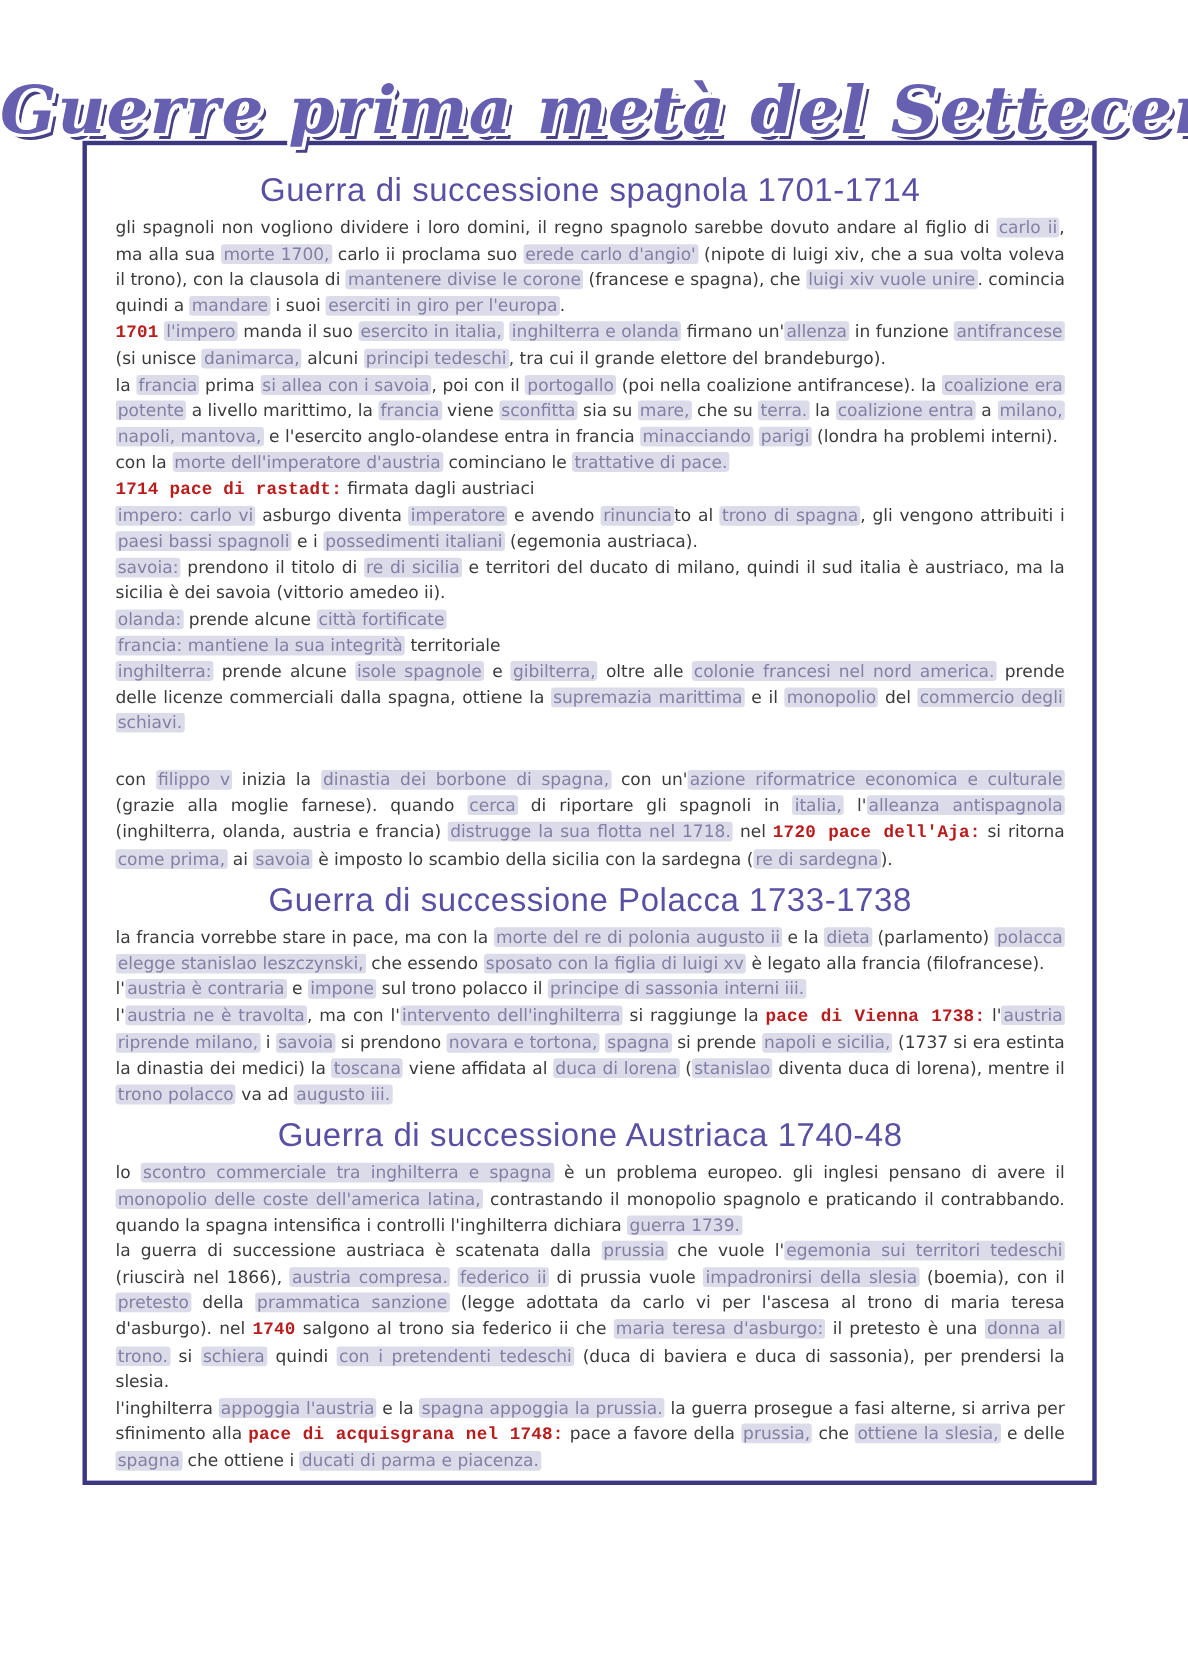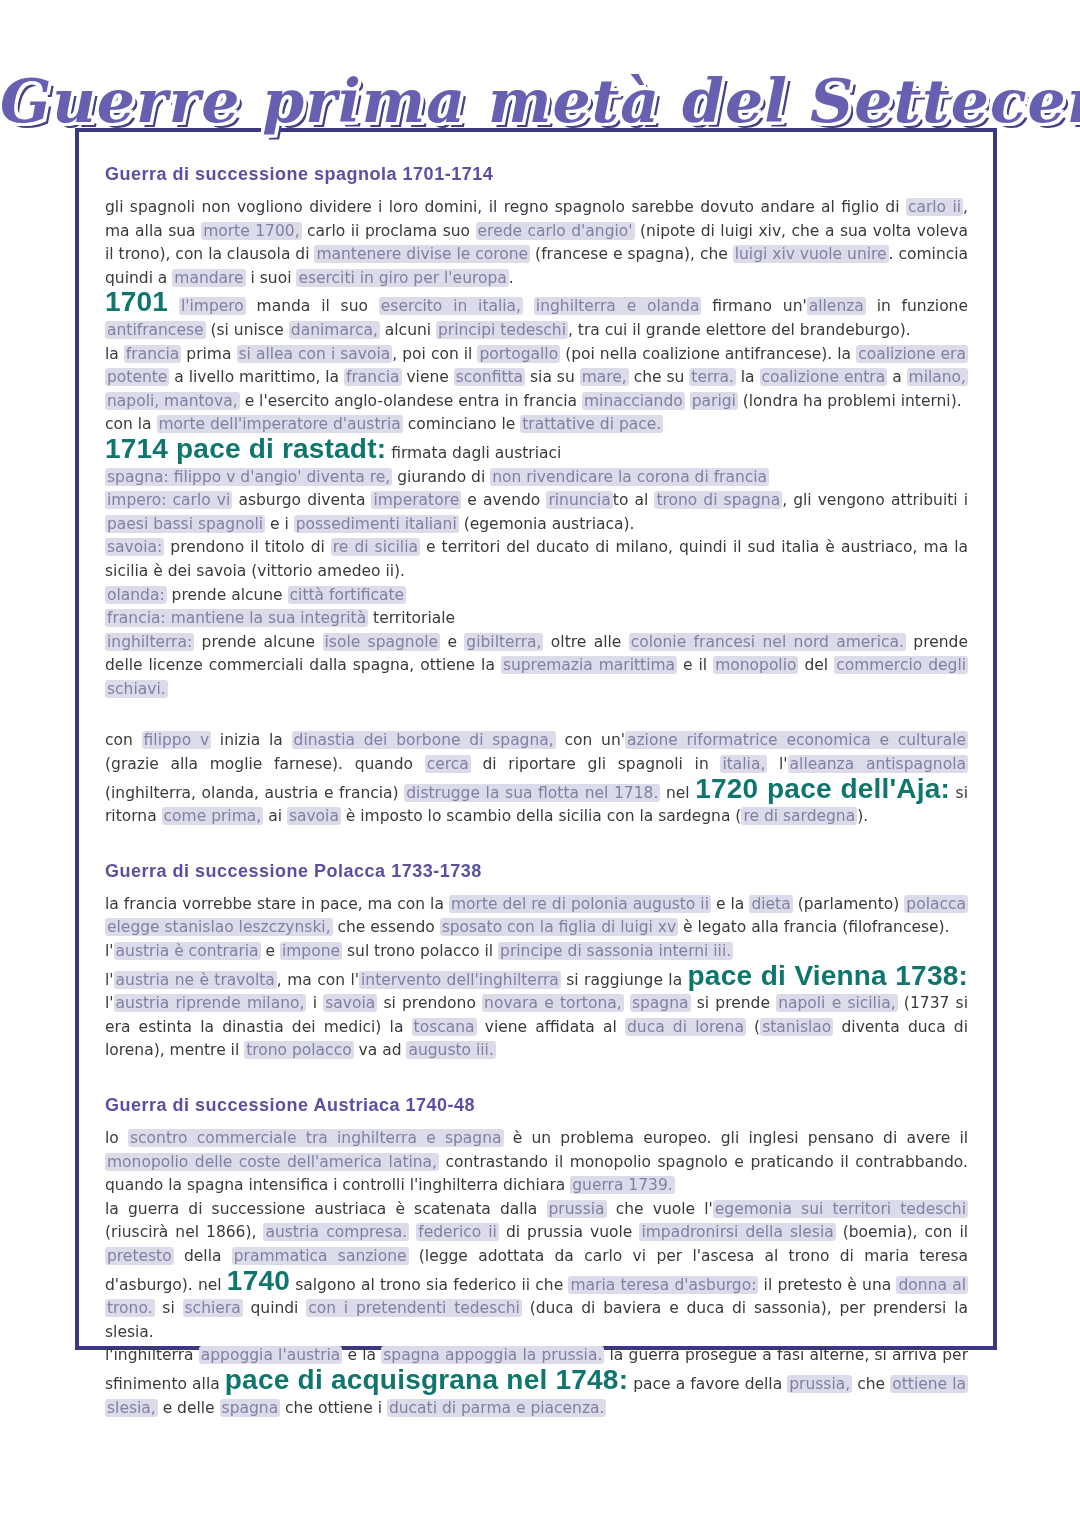--- a/index.html
+++ b/index.html
@@ -26,27 +26,27 @@
     color:#675fb0;
     text-shadow:
       -3px -3px 0 #ffffff, 3px -3px 0 #ffffff,
       -3px 3px 0 #ffffff, 3px 3px 0 #ffffff,
       -3px 0 0 #ffffff, 3px 0 0 #ffffff,
       0 -3px 0 #ffffff, 0 3px 0 #ffffff,
       5px 5px 0 #474085;
     white-space:nowrap;
   }
   .sec{margin:0;}
-  .sec + .sec{margin-top:26px;}
+  .sec + .sec{margin-top:10px;}
   .sec-heading{
     margin:0 0 6px 0;
-    text-align:left;
+    text-align:center;
     font-family:"Liberation Sans", sans-serif;
-    font-weight:bold;
-    font-size:18px;line-height:32px;
+    font-weight:normal;
+    font-size:30px;line-height:32px;
     color:#5950a4;
     letter-spacing:0.5px;
   }
   .para{
     margin:0;
     font-size:15.5px;
     line-height:23.6px;
     color:#3a3a3a;
     text-align:justify;
   }
@@ -54,42 +54,41 @@
   .run-n{color:#3a3a3a;}
   .run-h{
     background:#dcdbe9;
     color:#8280a2;
     border-radius:3px;
     padding:0 2px;
     box-decoration-break:clone;
     -webkit-box-decoration-break:clone;
   }
   .run-p{
-    color:#0f766e;
+    color:#b91c1c;
     font-weight:bold;
-    font-size:28px;
-    font-family:Liberation Sans, sans-serif;
+    font-size:16px;
+    font-family:Liberation Mono, monospace;
     letter-spacing:0.2px;
   }
 </style>
 </head>
 <body>
 
 <div class="sheet">
   <h1 class="page-title">Guerre prima metà del Settecento</h1>
   <div class="border-box">
     <div id="sections">
         <section class="sec">
           <h2 class="sec-heading">Guerra di successione spagnola 1701-1714</h2>
           <p class="para"><span class="run-n">gli spagnoli non vogliono dividere i loro domini, il regno spagnolo sarebbe dovuto andare al figlio di </span><span class="run-h">carlo ii</span><span class="run-n">, ma alla sua </span><span class="run-h">morte 1700,</span><span class="run-n"> carlo ii proclama suo </span><span class="run-h">erede carlo d'angio'</span><span class="run-n"> (nipote di luigi xiv, che a sua volta voleva il trono), con la clausola di </span><span class="run-h">mantenere divise le corone</span><span class="run-n"> (francese e spagna), che </span><span class="run-h">luigi xiv vuole unire</span><span class="run-n">. comincia quindi a </span><span class="run-h">mandare</span><span class="run-n"> i suoi </span><span class="run-h">eserciti in giro per l'europa</span><span class="run-n">.</span></p>
           <p class="para"><span class="run-p">1701</span><span class="run-n"> </span><span class="run-h">l'impero</span><span class="run-n"> manda il suo </span><span class="run-h">esercito in italia,</span><span class="run-n"> </span><span class="run-h">inghilterra e olanda</span><span class="run-n"> firmano un'</span><span class="run-h">allenza</span><span class="run-n"> in funzione </span><span class="run-h">antifrancese</span><span class="run-n"> (si unisce </span><span class="run-h">danimarca,</span><span class="run-n"> alcuni </span><span class="run-h">principi tedeschi</span><span class="run-n">, tra cui il grande elettore del brandeburgo).</span></p>
           <p class="para"><span class="run-n">la </span><span class="run-h">francia</span><span class="run-n"> prima </span><span class="run-h">si allea con i savoia</span><span class="run-n">, poi con il </span><span class="run-h">portogallo</span><span class="run-n"> (poi nella coalizione antifrancese). la </span><span class="run-h">coalizione era potente</span><span class="run-n"> a livello marittimo, la </span><span class="run-h">francia</span><span class="run-n"> viene </span><span class="run-h">sconfitta</span><span class="run-n"> sia su </span><span class="run-h">mare,</span><span class="run-n"> che su </span><span class="run-h">terra.</span><span class="run-n"> la </span><span class="run-h">coalizione entra</span><span class="run-n"> a </span><span class="run-h">milano, napoli, mantova,</span><span class="run-n"> e l'esercito anglo-olandese entra in francia </span><span class="run-h">minacciando</span><span class="run-n"> </span><span class="run-h">parigi</span><span class="run-n"> (londra ha problemi interni).</span></p>
           <p class="para"><span class="run-n">con la </span><span class="run-h">morte dell'imperatore d'austria</span><span class="run-n"> cominciano le </span><span class="run-h">trattative di pace.</span></p>
           <p class="para"><span class="run-p">1714 pace di rastadt:</span><span class="run-n"> firmata dagli austriaci</span></p>
-          <p class="para"><span class="run-h">spagna: filippo v d'angio' diventa re,</span><span class="run-n"> giurando di </span><span class="run-h">non rivendicare la corona di francia</span></p>
           <p class="para"><span class="run-h">impero: carlo vi</span><span class="run-n"> asburgo diventa </span><span class="run-h">imperatore</span><span class="run-n"> e avendo </span><span class="run-h">rinuncia</span><span class="run-n">to al </span><span class="run-h">trono di spagna</span><span class="run-n">, gli vengono attribuiti i </span><span class="run-h">paesi bassi spagnoli</span><span class="run-n"> e i </span><span class="run-h">possedimenti italiani</span><span class="run-n"> (egemonia austriaca).</span></p>
           <p class="para"><span class="run-h">savoia:</span><span class="run-n"> prendono il titolo di </span><span class="run-h">re di sicilia</span><span class="run-n"> e territori del ducato di milano, quindi il sud italia è austriaco, ma la sicilia è dei savoia (vittorio amedeo ii).</span></p>
           <p class="para"><span class="run-h">olanda:</span><span class="run-n"> prende alcune </span><span class="run-h">città fortificate</span></p>
           <p class="para"><span class="run-h">francia: mantiene la sua integrità</span><span class="run-n"> territoriale</span></p>
           <p class="para"><span class="run-h">inghilterra:</span><span class="run-n"> prende alcune </span><span class="run-h">isole spagnole</span><span class="run-n"> e </span><span class="run-h">gibilterra,</span><span class="run-n"> oltre alle </span><span class="run-h">colonie francesi nel nord america.</span><span class="run-n"> prende delle licenze commerciali dalla spagna, ottiene la </span><span class="run-h">supremazia marittima</span><span class="run-n"> e il </span><span class="run-h">monopolio</span><span class="run-n"> del </span><span class="run-h">commercio degli schiavi.</span></p>
           <p class="para gap"><span class="run-n">con </span><span class="run-h">filippo v</span><span class="run-n"> inizia la </span><span class="run-h">dinastia dei borbone di spagna,</span><span class="run-n"> con un'</span><span class="run-h">azione riformatrice economica e culturale</span><span class="run-n"> (grazie alla moglie farnese). quando </span><span class="run-h">cerca</span><span class="run-n"> di riportare gli spagnoli in </span><span class="run-h">italia,</span><span class="run-n"> l'</span><span class="run-h">alleanza antispagnola</span><span class="run-n"> (inghilterra, olanda, austria e francia) </span><span class="run-h">distrugge la sua flotta nel 1718.</span><span class="run-n"> nel </span><span class="run-p">1720 pace dell'Aja:</span><span class="run-n"> si ritorna </span><span class="run-h">come prima,</span><span class="run-n"> ai </span><span class="run-h">savoia</span><span class="run-n"> è imposto lo scambio della sicilia con la sardegna (</span><span class="run-h">re di sardegna</span><span class="run-n">).</span></p>
         </section>
         <section class="sec">
           <h2 class="sec-heading">Guerra di successione Polacca 1733-1738</h2>
           <p class="para"><span class="run-n">la francia vorrebbe stare in pace, ma con la </span><span class="run-h">morte del re di polonia augusto ii</span><span class="run-n"> e la </span><span class="run-h">dieta</span><span class="run-n"> (parlamento) </span><span class="run-h">polacca elegge stanislao leszczynski,</span><span class="run-n"> che essendo </span><span class="run-h">sposato con la figlia di luigi xv</span><span class="run-n"> è legato alla francia (filofrancese).</span></p>

